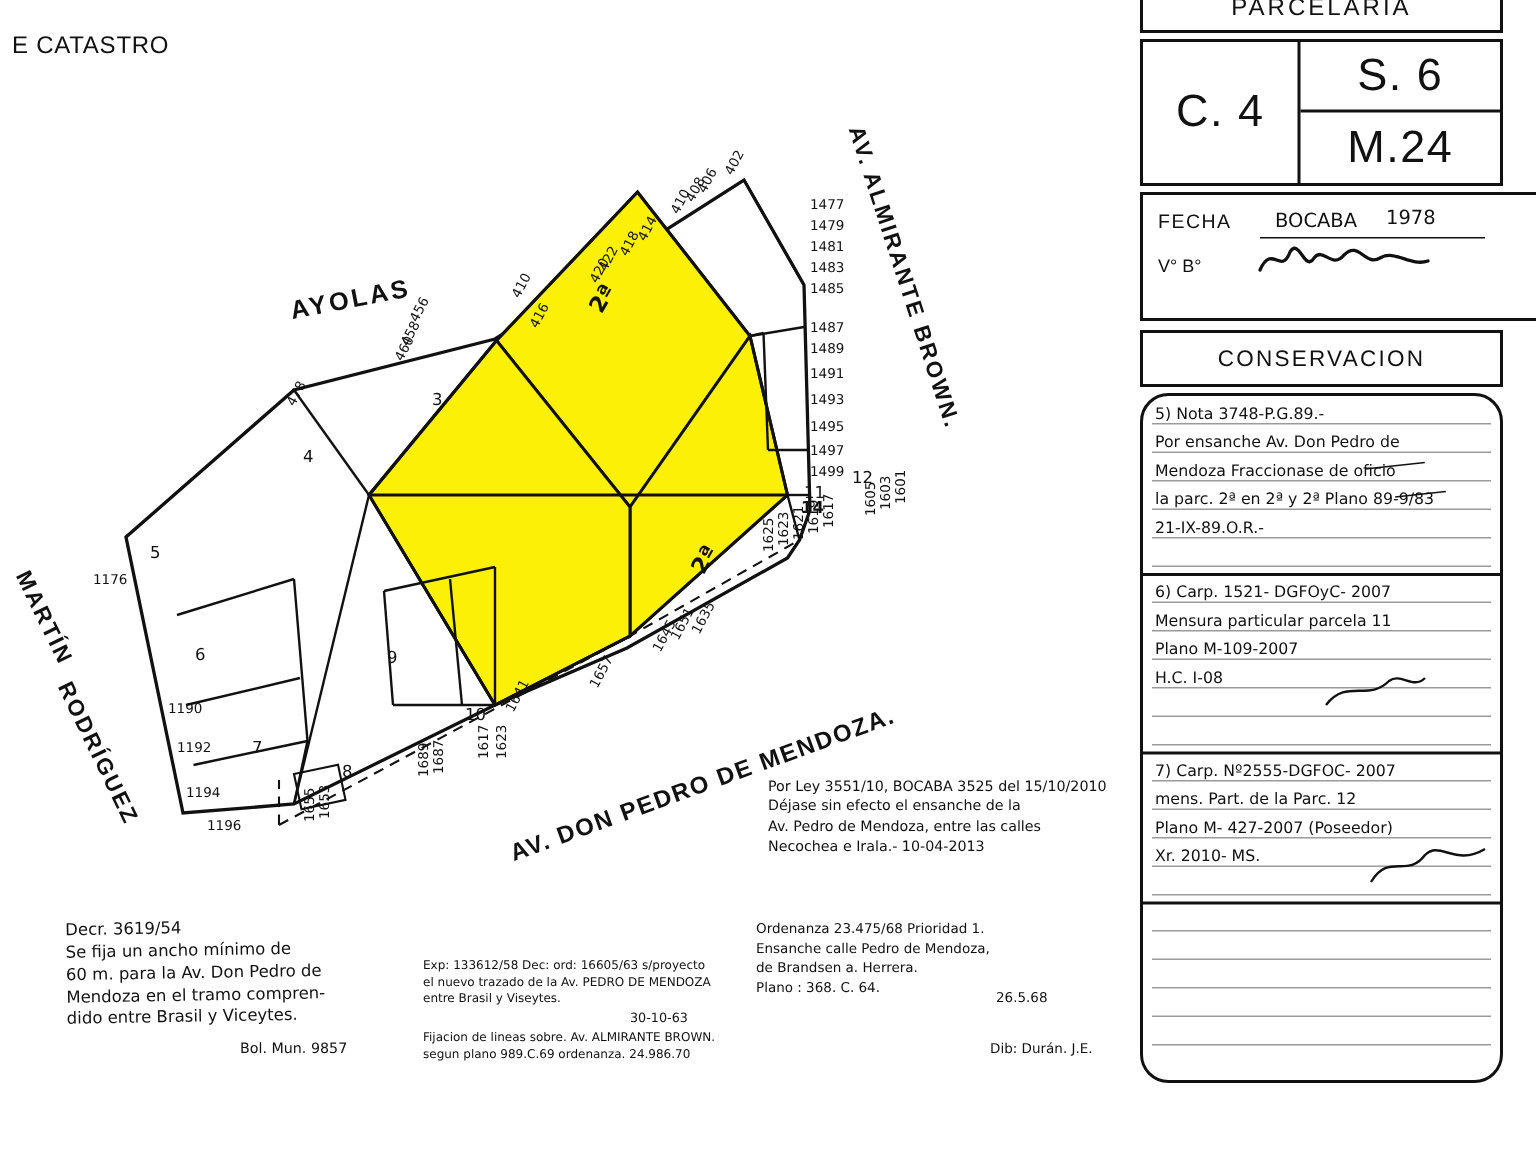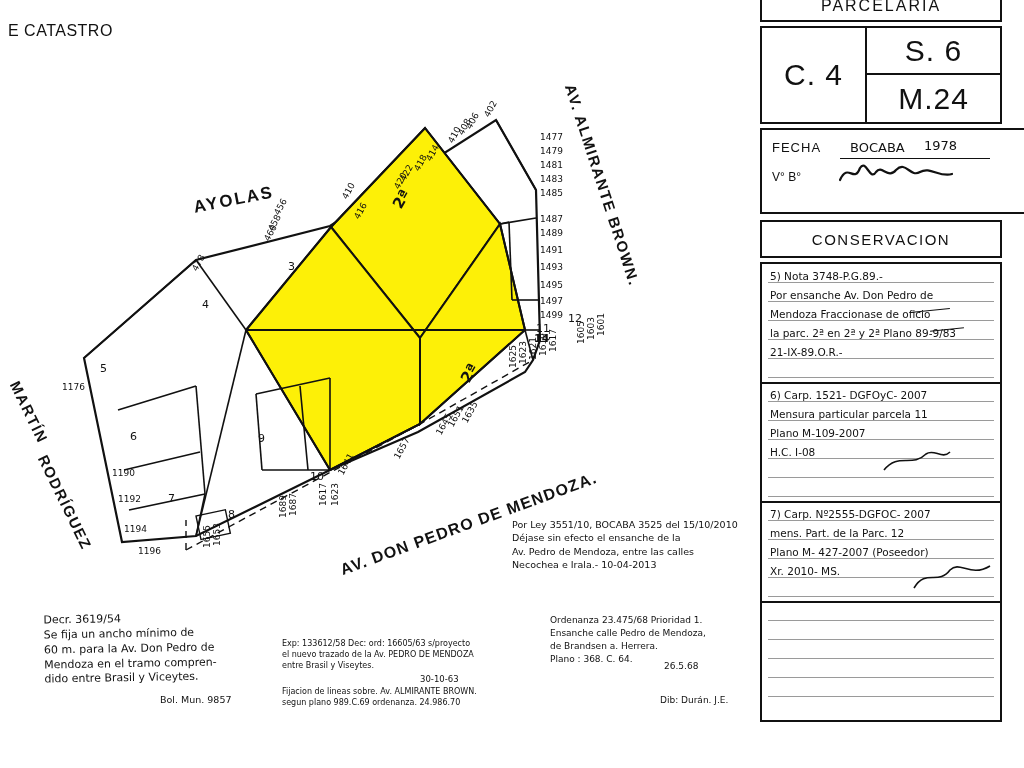--- a/index.html
+++ b/index.html
@@ -45,21 +45,21 @@
   .rot-v{transform:rotate(-90deg);transform-origin:left top;}
   .rot-d{transform:rotate(-62deg);transform-origin:left top;}
   .rot-d2{transform:rotate(-62deg);transform-origin:left top;}
 
   .big-lot{position:absolute;font-size:15px;font-family:"DejaVu Sans", sans-serif;font-weight:bold;}
 
   
   .note{position:absolute;font-family:"DejaVu Sans", sans-serif;color:#111;line-height:1.35;white-space:pre-line;}
   .note-a{left:44px;top:612px;font-size:11px;transform:rotate(-1deg);}
   .note-b{left:282px;top:638px;font-size:8px;line-height:1.4;}
-  .note-c{left:550px;top:614px;font-size:9px;line-height:1.45;}
+  .note-c{left:504px;top:614px;font-size:9px;line-height:1.45;}
   .note-d{left:512px;top:518px;font-size:9.5px;line-height:1.4;}
   .note-dib{left:660px;top:694px;font-size:9px;}
   .note-bolmun{left:160px;top:694px;font-size:9.5px;}
   .note-266{left:664px;top:660px;font-size:9px;}
   .note-3010{left:420px;top:674px;font-size:8.5px;}
 
   
   .panel{position:absolute;left:752px;top:0;width:272px;height:768px;background:#fff;}
   .pbox{position:absolute;border:2px solid #111;box-sizing:border-box;}
 
@@ -79,21 +79,21 @@
   .fecha-line{position:absolute;left:10px;top:10px;font-size:13px;letter-spacing:1px;}
   .fecha-mes{position:absolute;left:88px;top:10px;font-size:13px;font-family:"DejaVu Sans",sans-serif;}
   .fecha-anio{position:absolute;left:162px;top:8px;font-size:13px;font-family:"DejaVu Sans",sans-serif;}
   .fecha-rule{position:absolute;left:78px;top:28px;width:150px;border-bottom:1px solid #111;}
   .vobo{position:absolute;left:10px;top:40px;font-size:12px;}
   .firma{position:absolute;left:74px;top:28px;width:120px;height:34px;}
 
   .p-conserv-title{left:8px;top:220px;width:242px;height:38px;display:flex;align-items:center;justify-content:center;}
   .p-conserv-title span{font-size:15px;letter-spacing:1.5px;}
 
-  .p-conserv{left:8px;top:262px;width:242px;height:460px;overflow:hidden;}
+  .p-conserv{left:8px;top:262px;width:242px;height:460px;overflow:hidden;border-radius:19px;}
   .conserv-lines{position:absolute;inset:0;}
   .cline{position:absolute;left:6px;right:6px;border-bottom:1px solid #9a9a9a;}
   .centry{position:absolute;left:8px;right:6px;font-family:"DejaVu Sans",sans-serif;font-size:10.5px;line-height:19px;white-space:pre-line;color:#111;}
   .csep{position:absolute;left:0;right:0;border-bottom:2px solid #111;}
 
   .strike{position:absolute;height:1px;background:#111;}
 </style>
 </head>
 <body>
 

